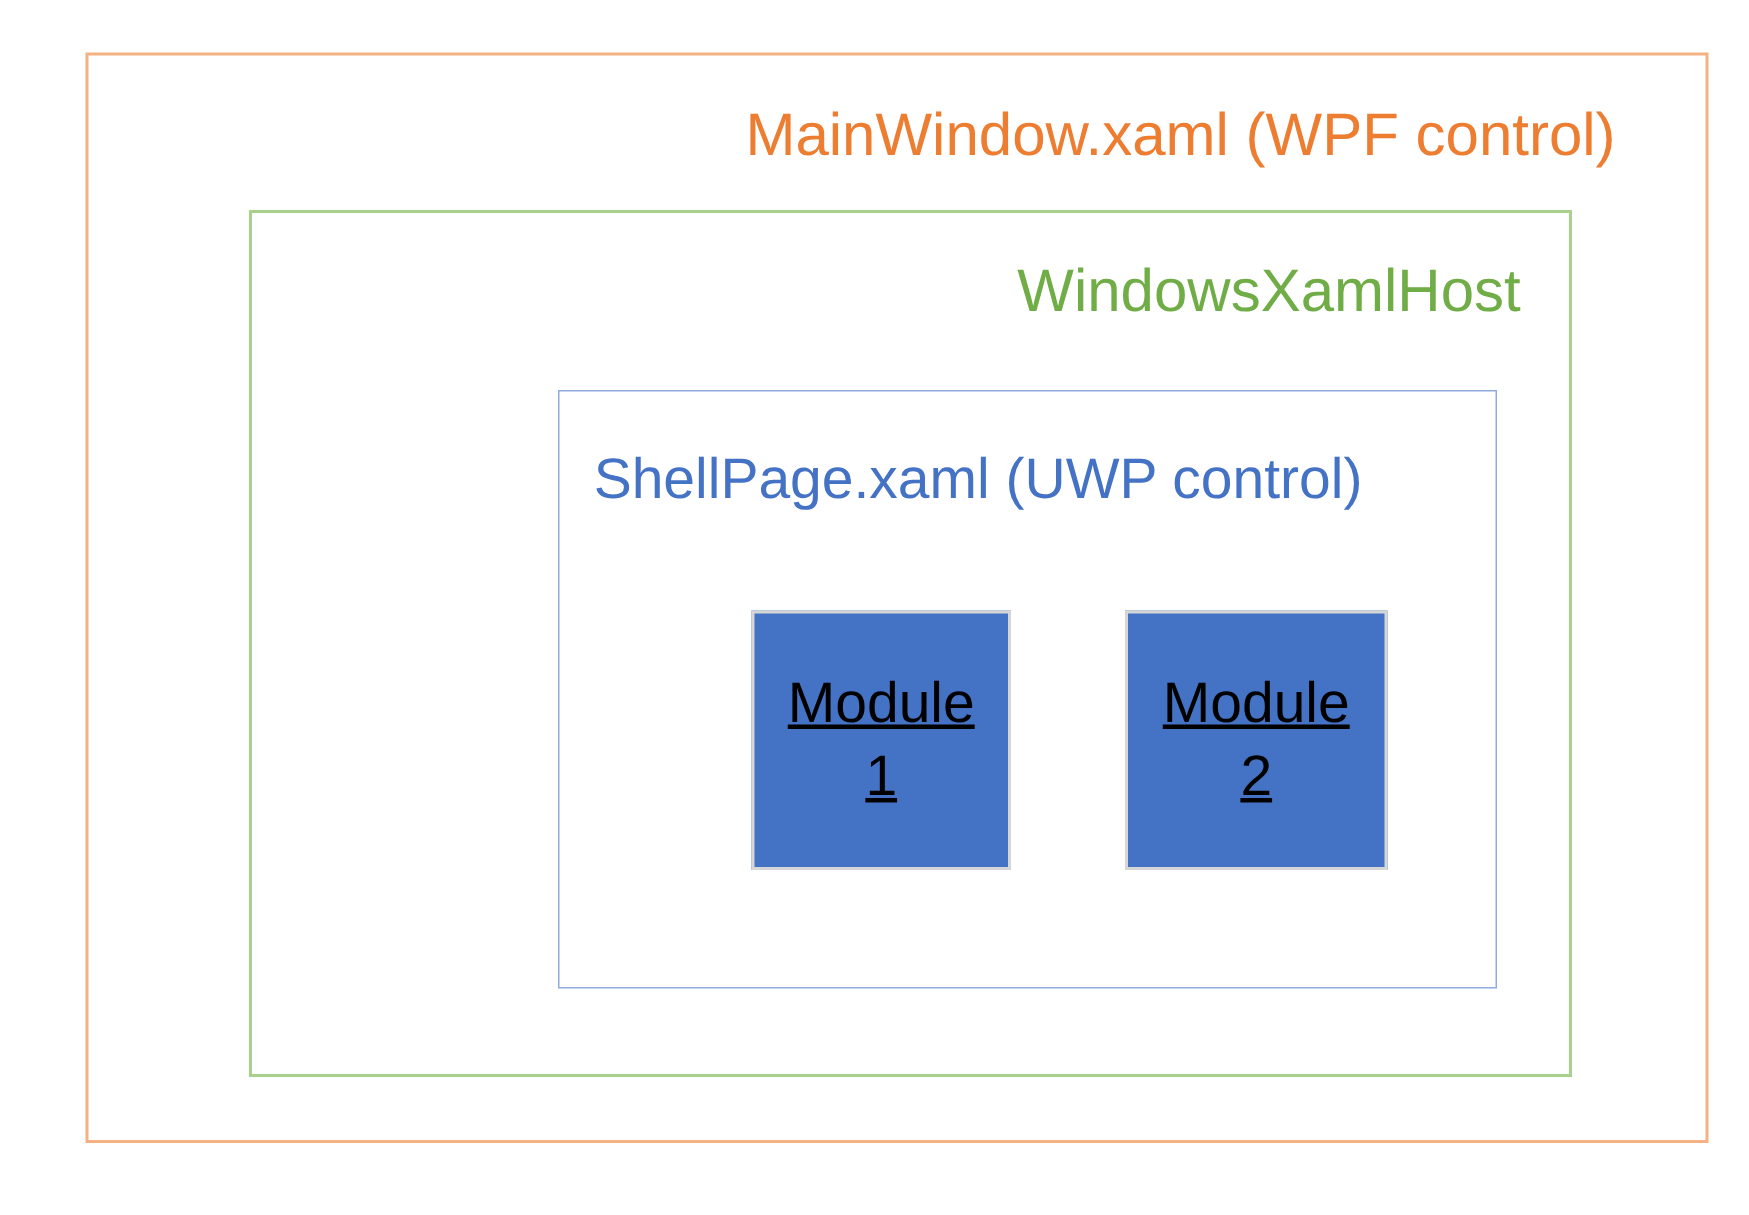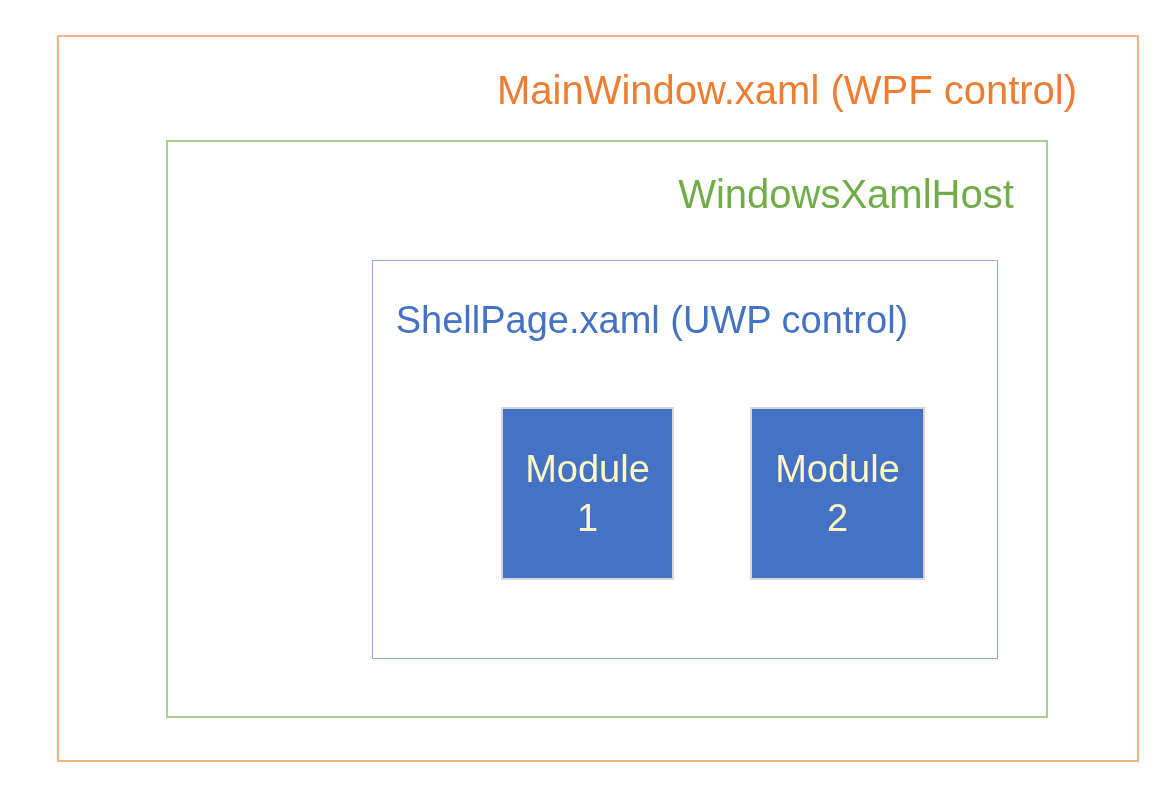--- a/index.html
+++ b/index.html
@@ -84,23 +84,24 @@
     width: 173px;
     height: 173px;
   }
   #module-2 {
     left: 750px;
     top: 407px;
     width: 175px;
     height: 173px;
   }
   .module-text {
-    color: #fef9c3;
+    color: #000000;
     font-size: 38px;
     line-height: 1.28;
+    text-decoration: underline;
   }
 </style>
 </head>
 <body>
 
 <div id="canvas">
 
   <div class="box" id="outer-box"></div>
 
   <div class="diagram-label" id="outer-label">MainWindow.xaml (WPF control)</div>

